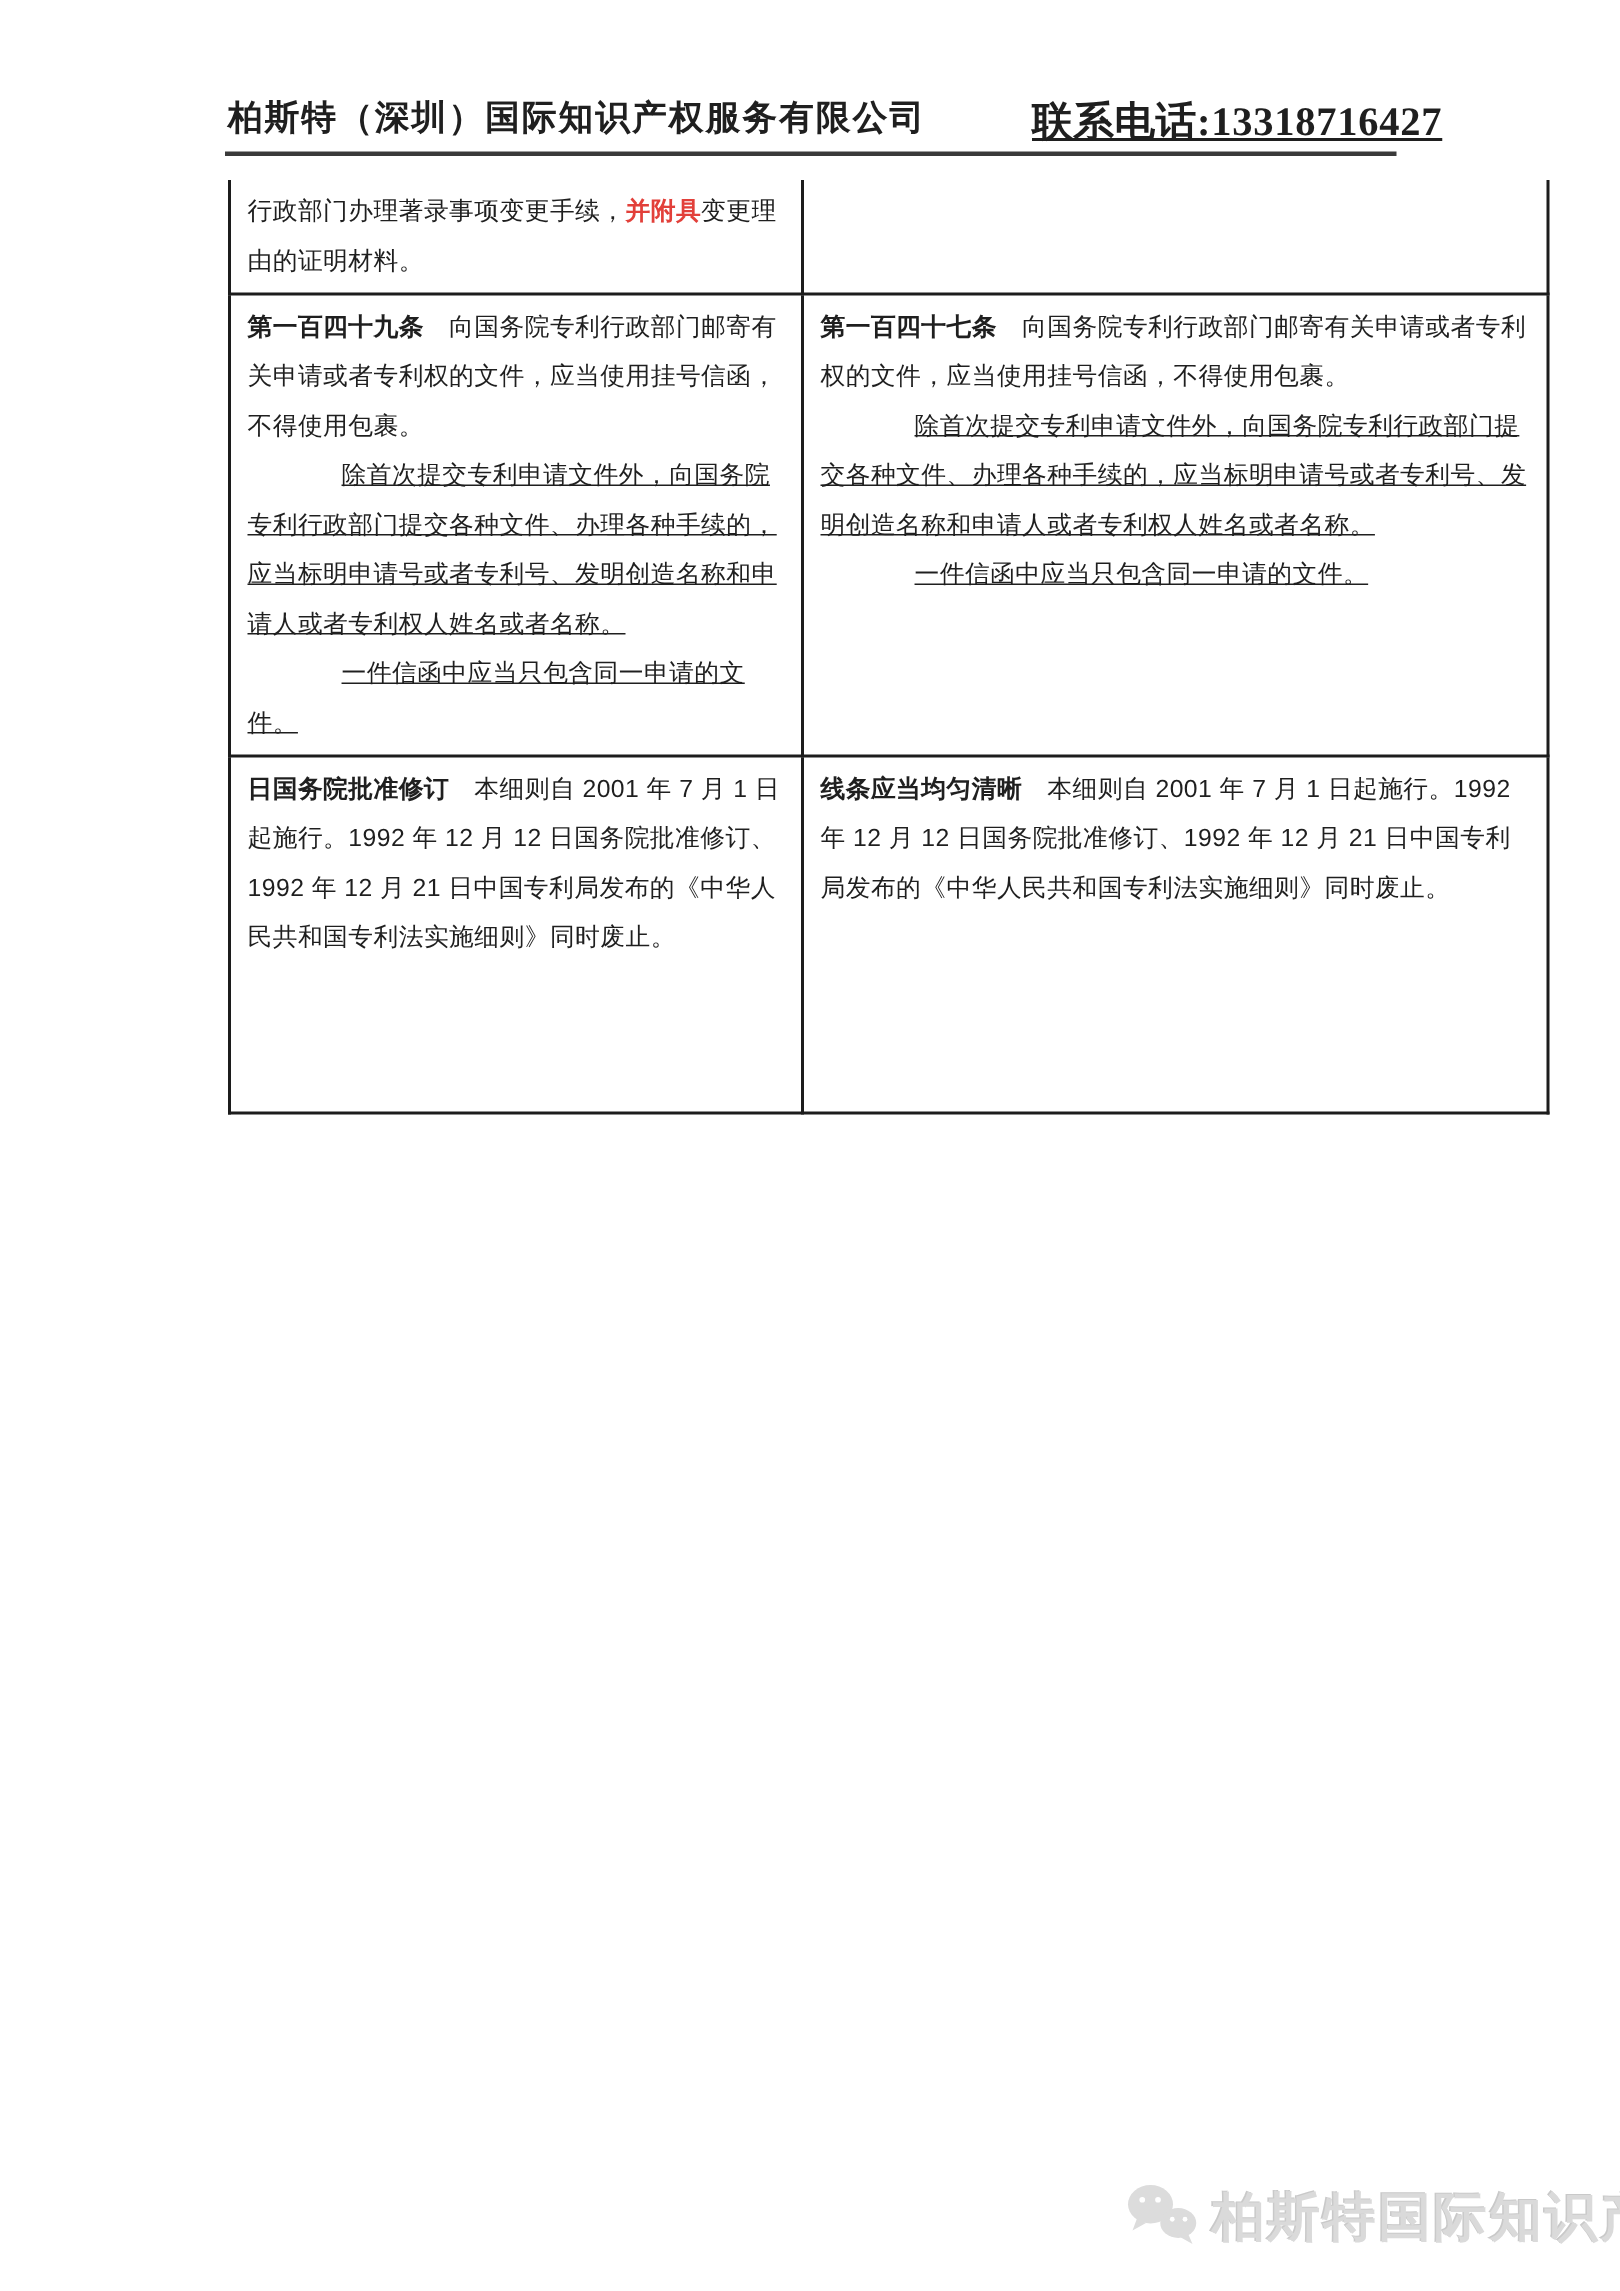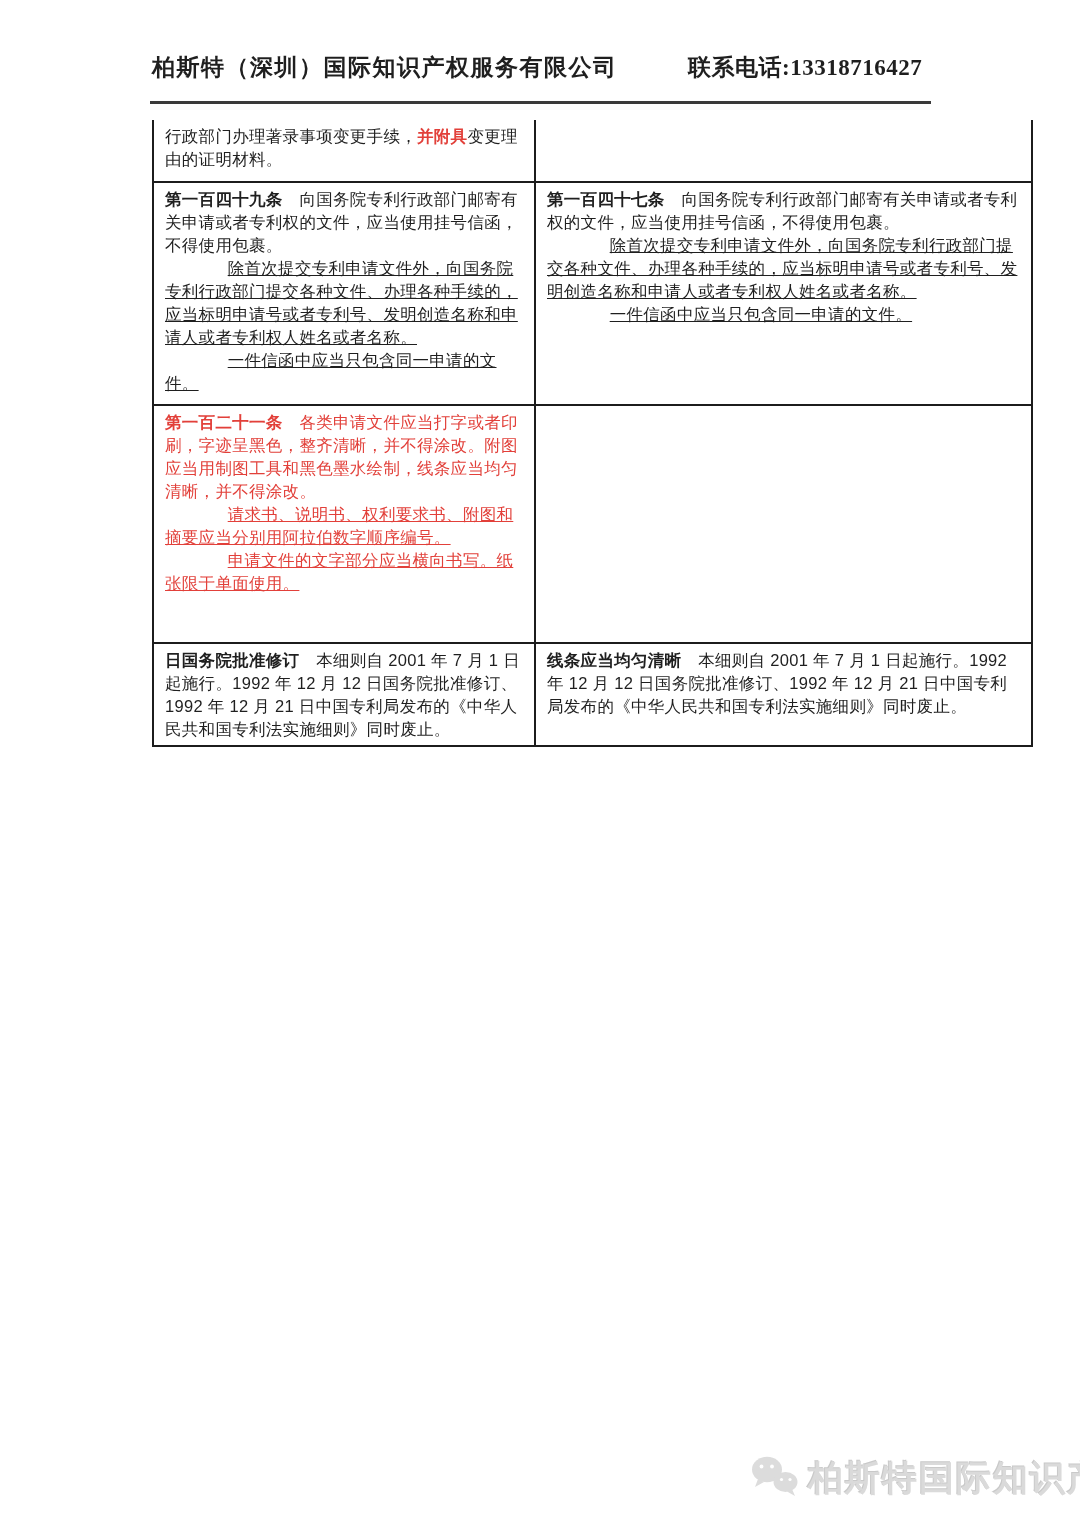--- a/index.html
+++ b/index.html
@@ -8,46 +8,46 @@
     --wm:#dadada;
   }
   html,body{margin:0;padding:0;}
   body{
     width:1080px;height:1527px;position:relative;background:#ffffff;
     font-family:"Liberation Sans","DejaVu Sans",sans-serif;
     color:#1f1f1f;overflow:hidden;
   }
   
   .page-header{
-    position:absolute;left:152px;top:52px;width:879px;height:34px;
+    position:absolute;left:152px;top:63px;width:879px;height:34px;
   }
   .company{
     position:absolute;left:0;top:0;
     font-family:"Liberation Serif","DejaVu Serif",serif;
     font-weight:bold;font-size:23px;letter-spacing:1.5px;white-space:nowrap;
   }
   .phone{
     position:absolute;left:536px;top:0;
     font-family:"Liberation Serif","DejaVu Serif",serif;
-    font-weight:bold;font-size:23px;letter-spacing:0.5px;white-space:nowrap;
+    font-weight:bold;font-size:27px;letter-spacing:0.5px;white-space:nowrap;text-decoration:underline;
   }
   .header-rule{
     position:absolute;left:150px;top:101px;width:781px;height:3px;
     background:#3a3a3a;
   }
   
   .rules-table{
     position:absolute;left:152px;top:120px;width:879px;
     border-collapse:collapse;table-layout:fixed;
   }
   .rules-table td{
     border:2px solid var(--border);
     vertical-align:top;
     padding:5px 11px 4px 11px;
-    font-size:16.5px;line-height:23px;
+    font-size:16.5px;line-height:33px;
     letter-spacing:0.3px;
   }
   .rules-table tr:first-child td{border-top:none;}
   .rules-table col.c-left{width:382px;}
   .rules-table col.c-right{width:497px;}
   .rules-table tr:nth-child(1) td{height:52px;}
   .rules-table tr:nth-child(2) td{height:212px;}
   .rules-table tr:nth-child(3) td{height:227px;}
   .rules-table tr:nth-child(4) td{height:44px;}
   .rules-table tr:nth-child(5) td{height:100px;}
@@ -96,28 +96,20 @@
           <p class="indent"><span>除首次提交专利申请文件外，向国务院专利行政部门提交各种文件、办理各种手续的，应当标明申请号或者专利号、发明创造名称和申请人或者专利权人姓名或者名称。</span></p>
           <p class="indent"><span>一件信函中应当只包含同一申请的文件。</span></p>
         </td>
         <td>
           <p><span class="bold">第一百四十七条</span><span>　向国务院专利行政部门邮寄有关申请或者专利权的文件，应当使用挂号信函，不得使用包裹。</span></p>
           <p class="indent"><span>除首次提交专利申请文件外，向国务院专利行政部门提交各种文件、办理各种手续的，应当标明申请号或者专利号、发明创造名称和申请人或者专利权人姓名或者名称。</span></p>
           <p class="indent"><span>一件信函中应当只包含同一申请的文件。</span></p>
         </td>
       </tr>
       <tr>
-        <td class="red-cell">
-          <p><span class="bold">第一百二十一条</span><span>　各类申请文件应当打字或者印刷，字迹呈黑色，整齐清晰，并不得涂改。附图应当用制图工具和黑色墨水绘制，线条应当均匀清晰，并不得涂改。</span></p>
-          <p class="indent"><span>请求书、说明书、权利要求书、附图和摘要应当分别用阿拉伯数字顺序编号。</span></p>
-          <p class="indent"><span>申请文件的文字部分应当横向书写。纸张限于单面使用。</span></p>
-        </td>
-        <td></td>
-      </tr>
-      <tr>
         <td>
           <p><span class="bold">日国务院批准修订</span><span>　本细则自 2001 年 7 月 1 日起施行。1992 年 12 月 12 日国务院批准修订、1992 年 12 月 21 日中国专利局发布的《中华人民共和国专利法实施细则》同时废止。</span></p>
         </td>
         <td>
           <p><span class="bold">线条应当均匀清晰</span><span>　本细则自 2001 年 7 月 1 日起施行。1992 年 12 月 12 日国务院批准修订、1992 年 12 月 21 日中国专利局发布的《中华人民共和国专利法实施细则》同时废止。</span></p>
         </td>
       </tr>
     </tbody>
 </table>
 

